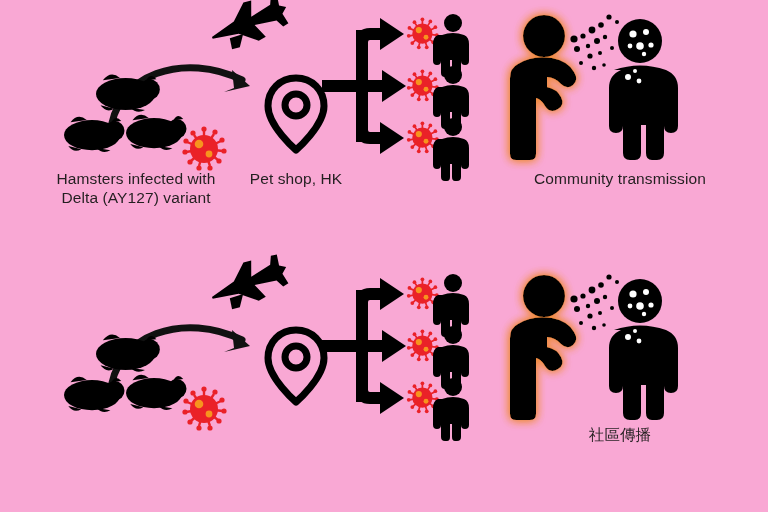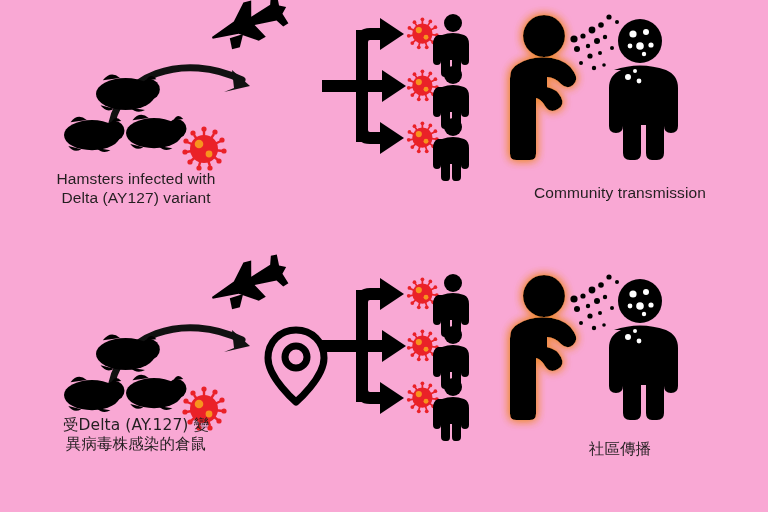--- a/index.html
+++ b/index.html
@@ -56,21 +56,21 @@
     white-space: pre-line;
   }
   .cap-en { font-size: 15.5px; }
   .cap-zh {
     font-size: 15.5px;
     font-family: "DejaVu Sans", "Liberation Sans", sans-serif;
   }
 
   .cap-hamsters { top: 162px; }
   .cap-petshop  { top: 162px; }
-  .cap-community{ top: 162px; margin-top: 14px; }
+  .cap-community{ top: 162px; }
 
   #row-zh .cap-hamsters { top: 148px; }
   #row-zh .cap-petshop  { top: 148px; }
   #row-zh .cap-community{ top: 158px; text-align: center; }
 
   svg { display: block; overflow: visible; }
 </style>
 </head>
 <body>
 
@@ -149,20 +149,30 @@
             <circle cx="20" cy="19" r="14"></circle>
           </g>
           <circle cx="15" cy="14" r="4.3" fill="#f7941e"></circle>
           <circle cx="25" cy="24" r="3.4" fill="#f7941e"></circle>
         </g>
       </svg>
       <div class="caption cap-en cap-hamsters">Hamsters infected with
 Delta (AY127) variant</div>
     </div>
 
+    <div class="stage stage-petshop">
+      <svg class="art" width="120" height="160" viewBox="0 0 120 160">
+        <g fill="none" stroke="#000000" stroke-width="7">
+          <path d="M 60 70 C 44 70, 32 82, 32 98 C 32 118, 60 142, 60 142
+                   C 60 142, 88 118, 88 98 C 88 82, 76 70, 60 70 Z" stroke-linejoin="round"></path>
+          <circle cx="60" cy="97" r="11"></circle>
+        </g>
+      </svg>
+      <div class="caption cap-en cap-petshop">Pet shop, HK</div>
+    </div>
 
     <div class="stage stage-spread">
       <svg class="art" width="160" height="175" viewBox="0 0 160 175">
 
         <g fill="#000000">
           <path d="M 0 72 L 40 72 L 40 84 L 0 84 Z"></path>
           <path d="M 34 22 L 34 134 L 46 134 L 46 22 Z"></path>
           <path d="M 34 34 q 0 -14 14 -14 L 60 20 L 60 32 L 48 32 q -2 0 -2 2 Z"></path>
           <path d="M 34 122 q 0 14 14 14 L 60 136 L 60 124 L 48 124 q -2 0 -2 -2 Z"></path>
           <path d="M 46 72 L 64 72 L 64 84 L 46 84 Z"></path>
@@ -421,22 +431,20 @@
               <line x1="20" y1="19" x2="2" y2="22"></line>
                 <line x1="20" y1="19" x2="3" y2="12"></line>
               <line x1="20" y1="19" x2="10" y2="5"></line>
             </g>
             <circle cx="20" cy="19" r="14"></circle>
           </g>
           <circle cx="15" cy="14" r="4.3" fill="#f7941e"></circle>
           <circle cx="25" cy="24" r="3.4" fill="#f7941e"></circle>
         </g>
       </svg>
-      <div class="caption cap-zh cap-hamsters">受Delta (AY.127) 變
-異病毒株感染的倉鼠</div>
     </div>
 
     <div class="stage stage-petshop">
       <svg class="art" width="120" height="160" viewBox="0 0 120 160">
         <g fill="none" stroke="#000000" stroke-width="7">
           <path d="M 60 62 C 44 62, 32 74, 32 90 C 32 110, 60 134, 60 134
                    C 60 134, 88 110, 88 90 C 88 74, 76 62, 60 62 Z" stroke-linejoin="round"></path>
           <circle cx="60" cy="89" r="11"></circle>
         </g>
       </svg>

